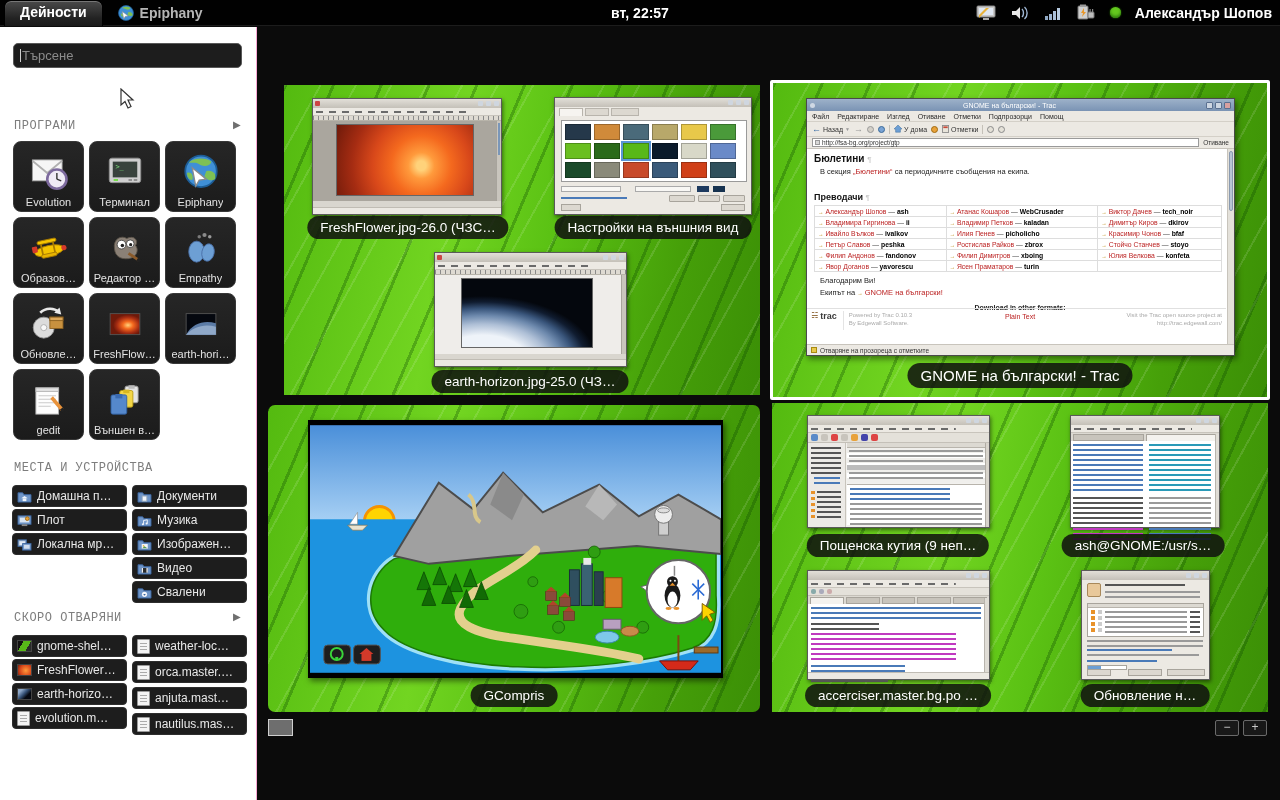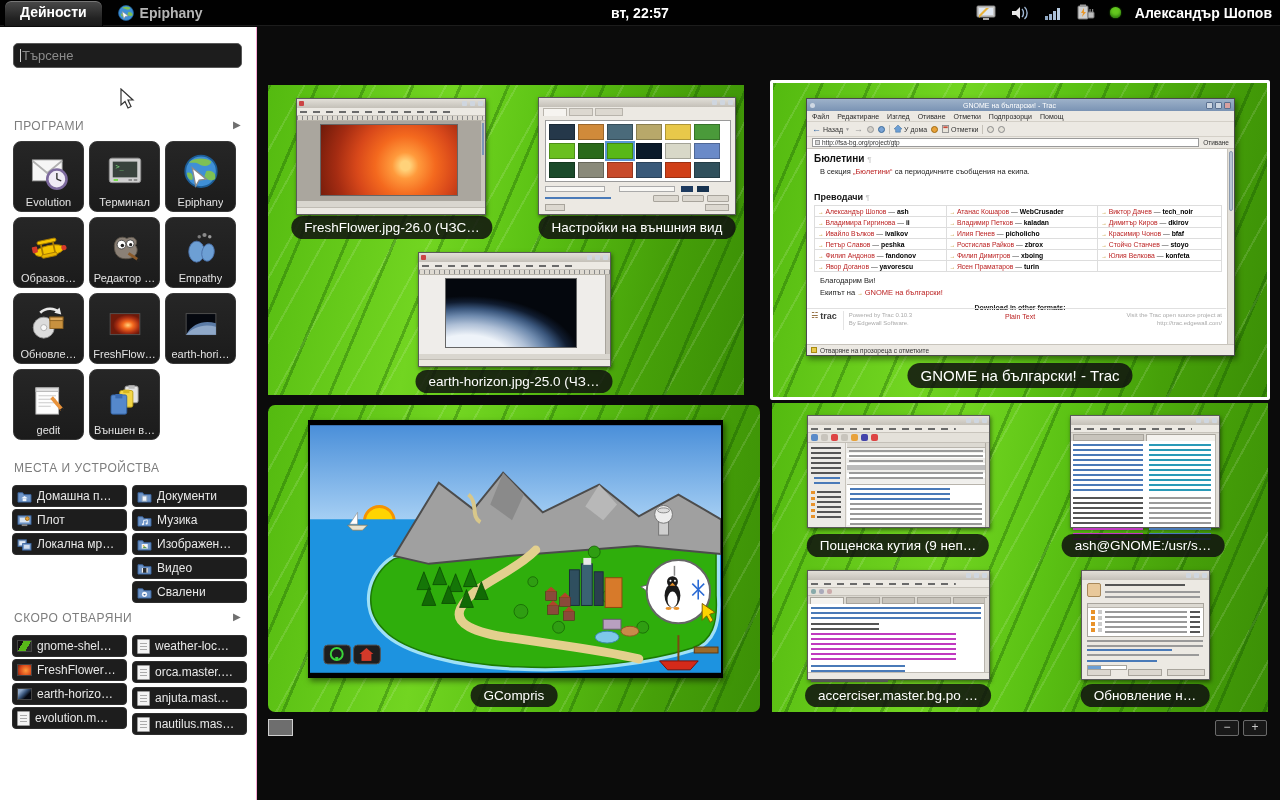--- a/index.html
+++ b/index.html
@@ -21,21 +21,21 @@
   .statusdot { width:11px; height:11px; border-radius:50%; background:#64c81e;
     box-shadow:inset 0 -2px 3px rgba(0,60,0,.5), 0 0 2px #2a7a00; }
 
   
   #sidebar { position:absolute; left:0; top:27px; width:257px; height:773px; background:#ffffff;
     border-right:1px solid #f9a8d4; }
   #searchbox { position:absolute; left:13px; top:16px; width:229px; height:25px; background:#1d1d1d;
     border:1px solid #585858; border-radius:5px; display:flex; align-items:center; padding-left:6px; }
   #searchbox .caret { width:1px; height:13px; background:#cfcfcf; margin-right:1px; }
   #searchbox .ph { color:#8b8b8b; font-size:13px; }
-  .sechead { position:absolute; left:14px; color:#7d7d7d; font-size:12px; letter-spacing:.5px; }
+  .sechead { position:absolute; left:14px; color:#7d7d7d; font-size:12px; letter-spacing:.5px;font-family:Liberation Mono, monospace; }
   .secarrow { position:absolute; left:233px; color:#6f6f6f; font-size:10px; cursor:pointer; }
 
   #appgrid { position:absolute; left:13px; top:92px; width:232px; display:flex; flex-wrap:wrap; gap:5px; }
   .apptile { width:71px; height:71px; background:linear-gradient(#262626,#1b1b1b);
     border:1px solid #383838; border-radius:8px; display:flex; flex-direction:column;
     align-items:center; justify-content:flex-end; padding-bottom:3px; cursor:pointer; }
   .apptile svg { margin-bottom:2px; }
   .applabel { color:#e2e2e2; font-size:11px; max-width:66px; overflow:hidden; white-space:nowrap; }
   .pl-col { position:absolute; width:115px; display:flex; flex-direction:column; gap:2px; }
   .pl-item { height:22px; display:flex; align-items:center; gap:5px; background:#1d1d1d;
@@ -459,21 +459,21 @@
       <span class="doc-ico"></span>
       <span class="lbl">nautilus.mas…</span>
     </div>
   </div>
 </div>
 
 <svg id="cursor" width="17" height="22" viewBox="0 0 17 22">
   <polygon points="1,1 1,17 5,13.5 8,20 11,18.5 8,12 13,12" fill="#fff" stroke="#333" stroke-width="1.2"></polygon>
 </svg>
 
-<div id="ws1" class="ws wallpaper" style="left:268px; top:85px; width:476px; height:310px;">
+<div id="ws1" class="ws wallpaper" style="left:284px; top:85px; width:476px; height:310px;">
 
   <div class="mwin" style="left:28px; top:13px; width:190px; height:117px;">
     <div class="mtitle gray">
         <span class="ticon"></span>
         <span class="tb"></span>
         <span class="tb"></span>
         <span class="tb"></span>
       </div>
     <div class="mmenu"></div>
     <div class="ruler-h"></div>

